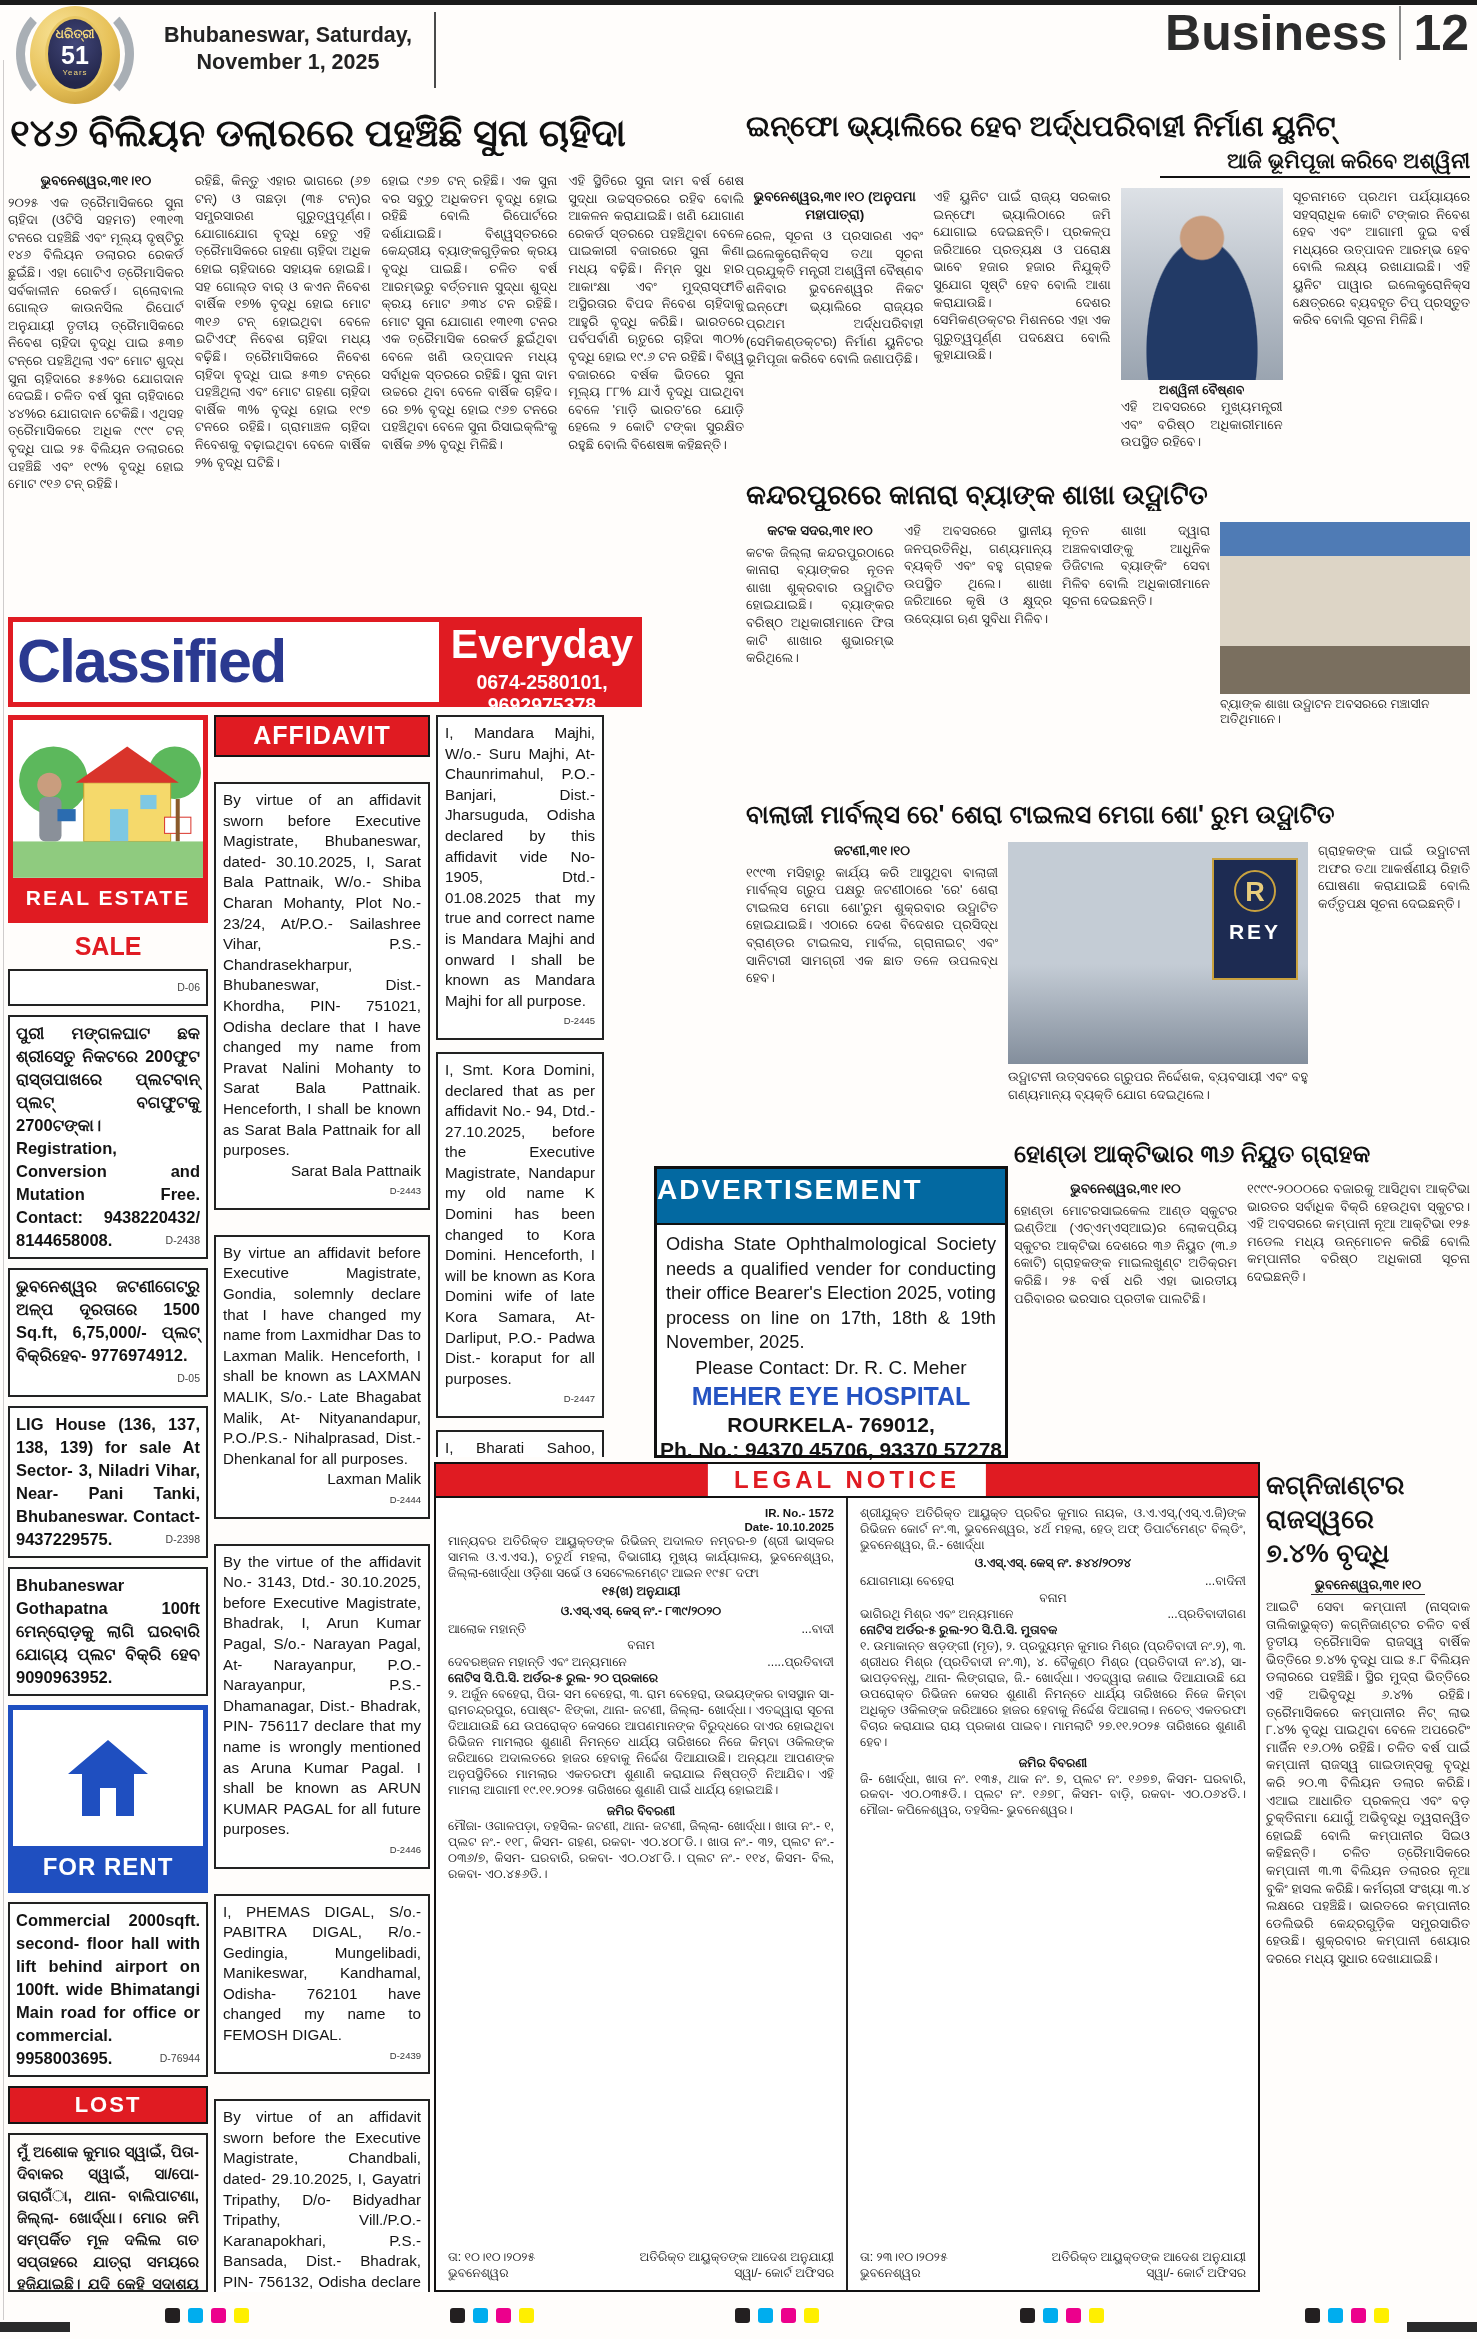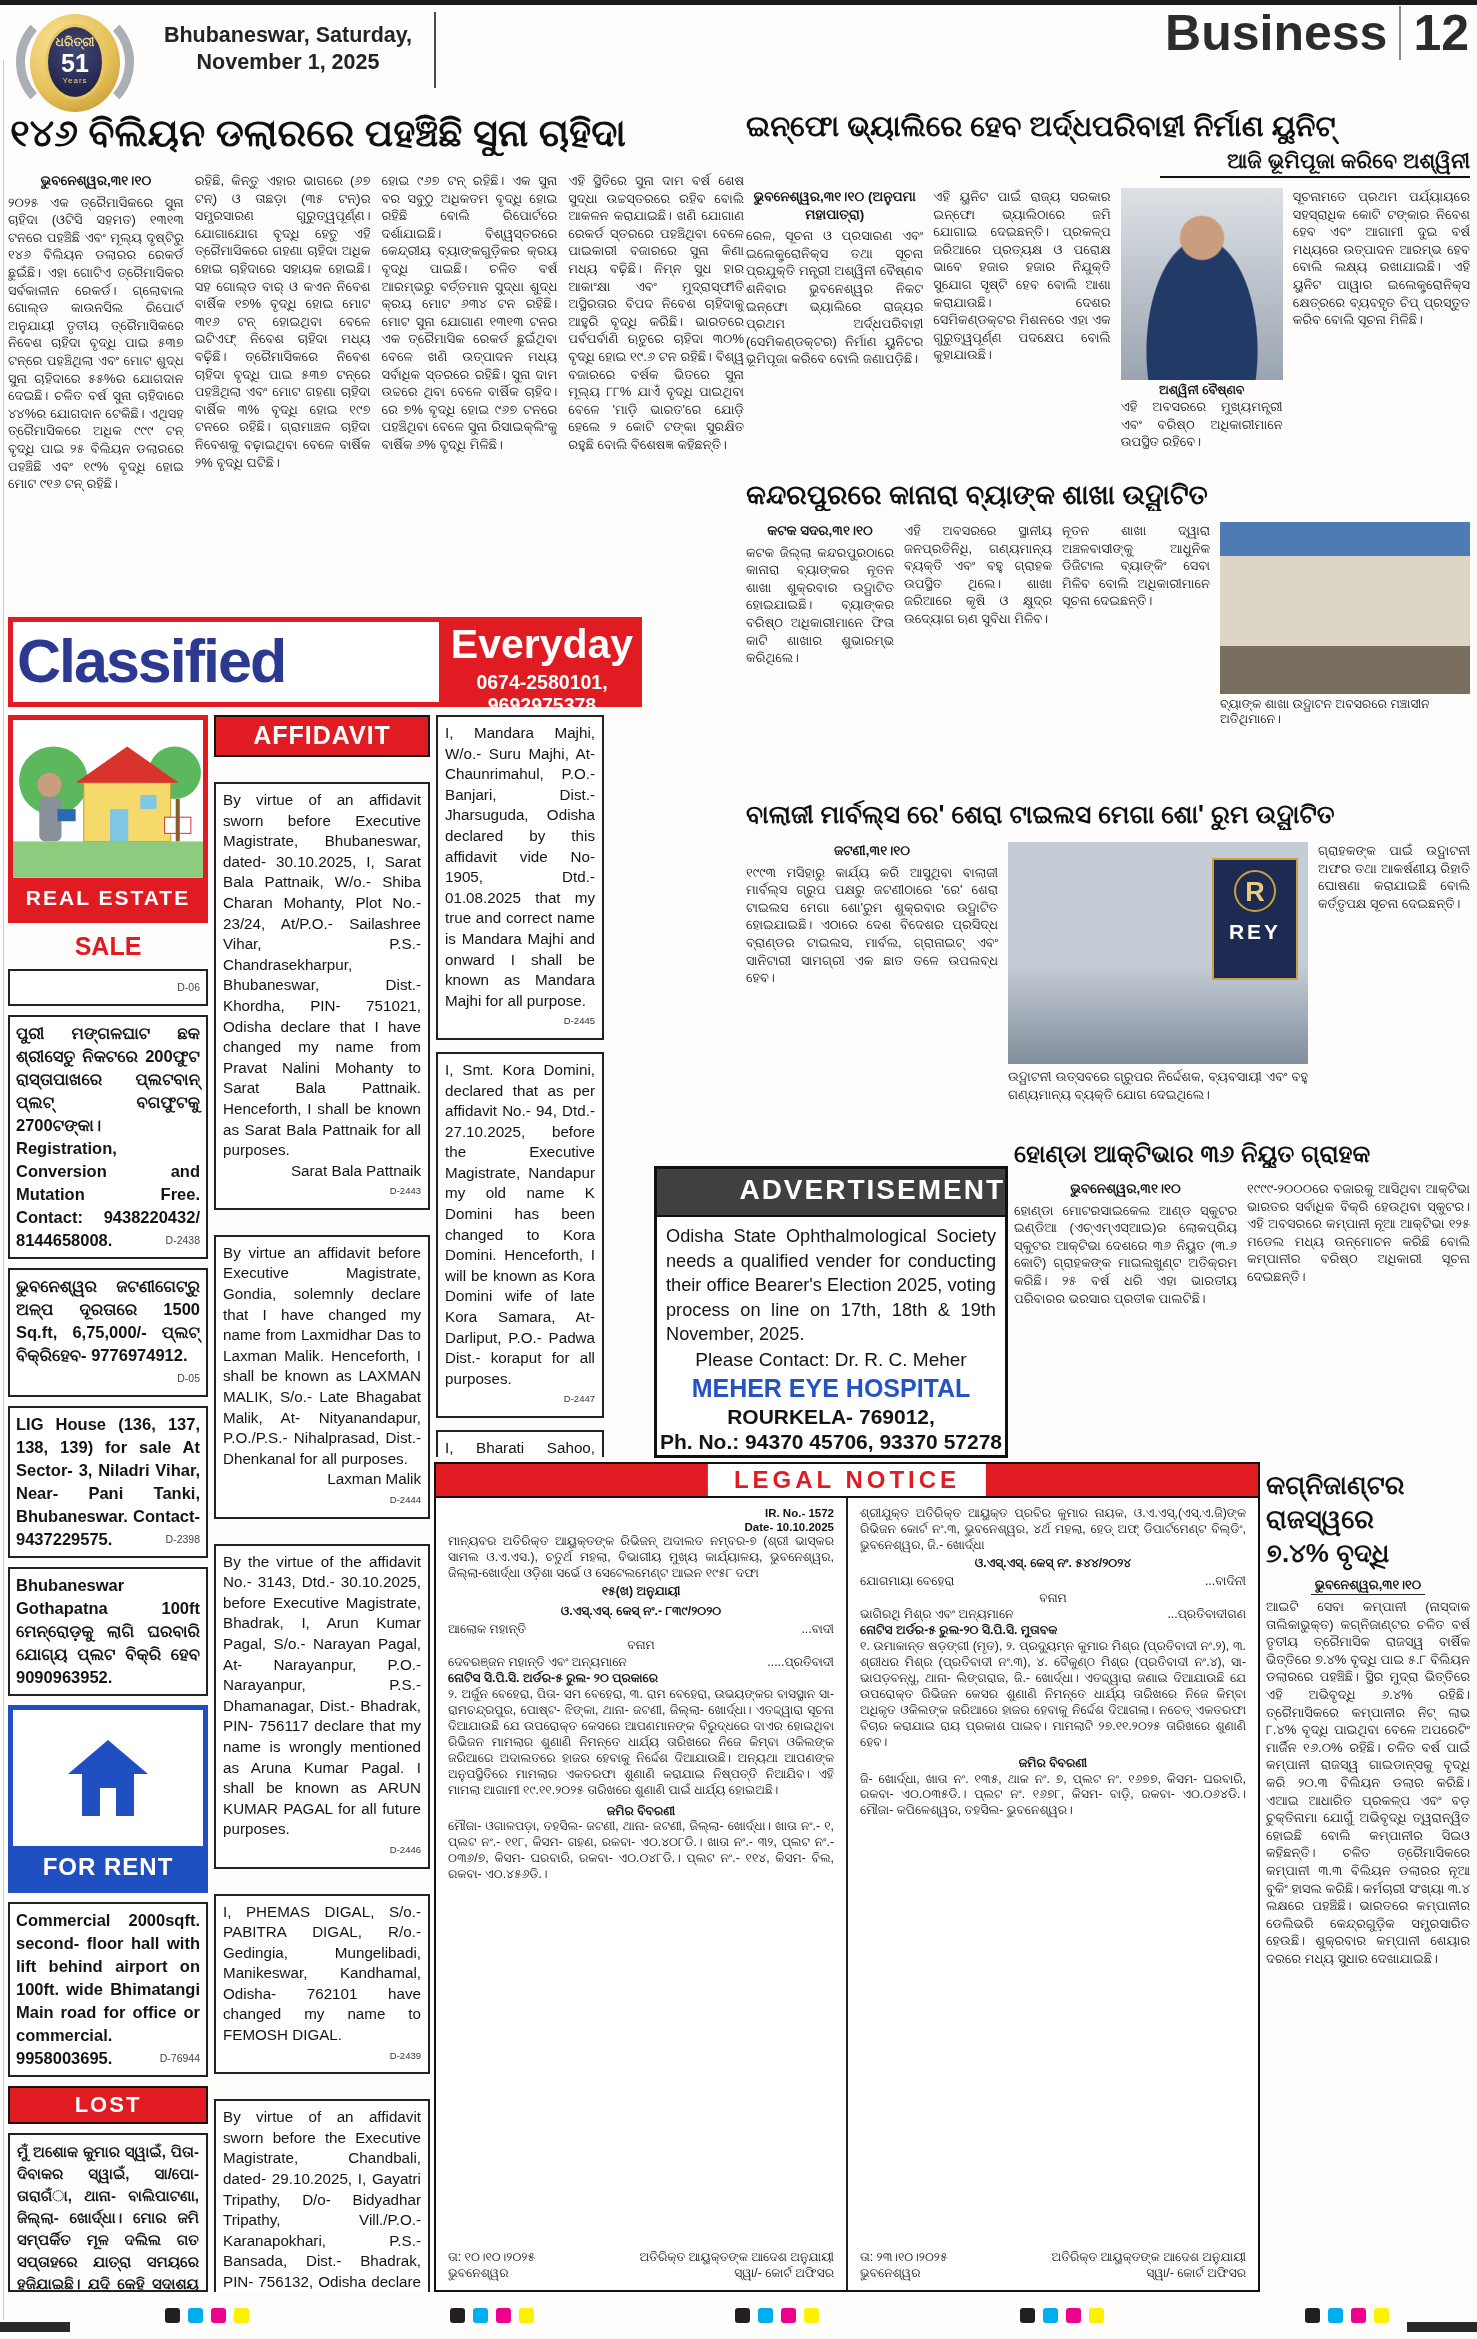--- a/index.html
+++ b/index.html
@@ -7,21 +7,21 @@
   .page{position:relative;width:1477px;height:2339px;background:#fffdfb;overflow:hidden;
         font-family:"Liberation Sans","DejaVu Sans",sans-serif;color:#141414}
   .abs{position:absolute}
   .nowrap{white-space:nowrap;overflow:hidden}
   .body-txt{font-size:13px;line-height:17.6px;text-align:justify;overflow:hidden}
   .dateline{font-weight:bold;text-align:center;font-size:13.5px;margin-bottom:4px}
   .col{flex:1;overflow:hidden}
   
   .m-rule{left:0;top:100;width:1477px;height:5px;background:#1b1b1b}
   .edge{left:3px;top:60px;width:1px;height:2260px;background:#cfcccc}
-  .logo{left:22px;top:12px;width:106px;height:106px}
+  .logo{left:22px;top:4px;width:106px;height:106px}
   .wreath{position:absolute;left:8px;top:2px;width:90px;height:98px;border-radius:50%;
           background:radial-gradient(circle at 35% 30%,#f9e49a,#e7c158 55%,#b98f2e)}
   .paren{position:absolute;width:96px;height:104px;border:9px solid transparent;border-radius:50%}
   .paren.l{left:-6px;top:-2px;border-left-color:#a9afb5}
   .paren.r{left:16px;top:-2px;border-right-color:#a9afb5}
   .medal{position:absolute;left:23px;top:12px;width:60px;height:76px;border-radius:50%;
          background:radial-gradient(circle at 50% 35%,#42477a,#23264a 75%);border:3px solid #e8c763;
          color:#fff;text-align:center;padding-top:8px}
   .medal .nm{color:#f3d77c;font-size:12.5px;font-weight:bold}
   .medal .yr{font-size:25px;font-weight:bold;line-height:26px}
@@ -69,22 +69,22 @@
          radial-gradient(ellipse at 50% 85%,#223a66 0 48%,rgba(0,0,0,0) 49%),
          linear-gradient(#dde1e6,#9aa4b0)}
   .ph-can{background:linear-gradient(180deg,#4f7bb5 0 20%,#ddd5c6 20% 72%,#7a6f5f 72% 100%)}
   .ph-bal{background:linear-gradient(180deg,#c4ccd5 0 55%,#838e9c 100%)}
   .rey{position:absolute;right:10px;top:16px;width:86px;height:122px;background:#1d2b52;border:2px solid #c9a23f;
        color:#fff;text-align:center;padding-top:10px}
   .rey .r{width:42px;height:42px;border:2.5px solid #c9a23f;border-radius:50%;margin:0 auto 8px;font-size:27px;font-weight:bold;line-height:40px;color:#e8cd7d}
   .rey .n{font-size:21px;font-weight:bold;letter-spacing:3px}
   
   .adv{left:654px;top:1166px;width:354px;height:292px;border:3px solid #111;background:#fff}
-  .adv-h{height:48px;background:#404040;border-bottom:2.5px solid #111;color:#fff;font-size:28px;font-weight:bold;
-         text-align:right;line-height:41px;letter-spacing:2px}
+  .adv-h{height:56px;background:#0369a1;border-bottom:2.5px solid #111;color:#fff;font-size:28px;font-weight:bold;
+         text-align:left;line-height:41px;letter-spacing:2px}
   .adv-b{padding:7px 9px 0;font-size:18.2px;line-height:24.6px;text-align:justify}
   .adv-c{text-align:center;font-size:19px;line-height:26px}
   .adv-hos{text-align:center;font-size:25px;font-weight:bold;color:#2553c2;line-height:30px}
   .adv-city{text-align:center;font-size:21px;font-weight:bold;line-height:27px}
   .adv-ph{text-align:center;font-size:21px;font-weight:bold}
   
   .legal{left:434px;top:1462px;width:826px;height:830px;border:2.5px solid #111;background:#fff}
   .lg-h{position:relative;height:34px;background:#e01b22;border-bottom:2px solid #111}
   .lg-h .lab{position:absolute;left:50%;transform:translateX(-50%);top:0;background:#fff;color:#e01b22;
              font-size:24px;font-weight:bold;line-height:32px;padding:0 26px;letter-spacing:4px}

